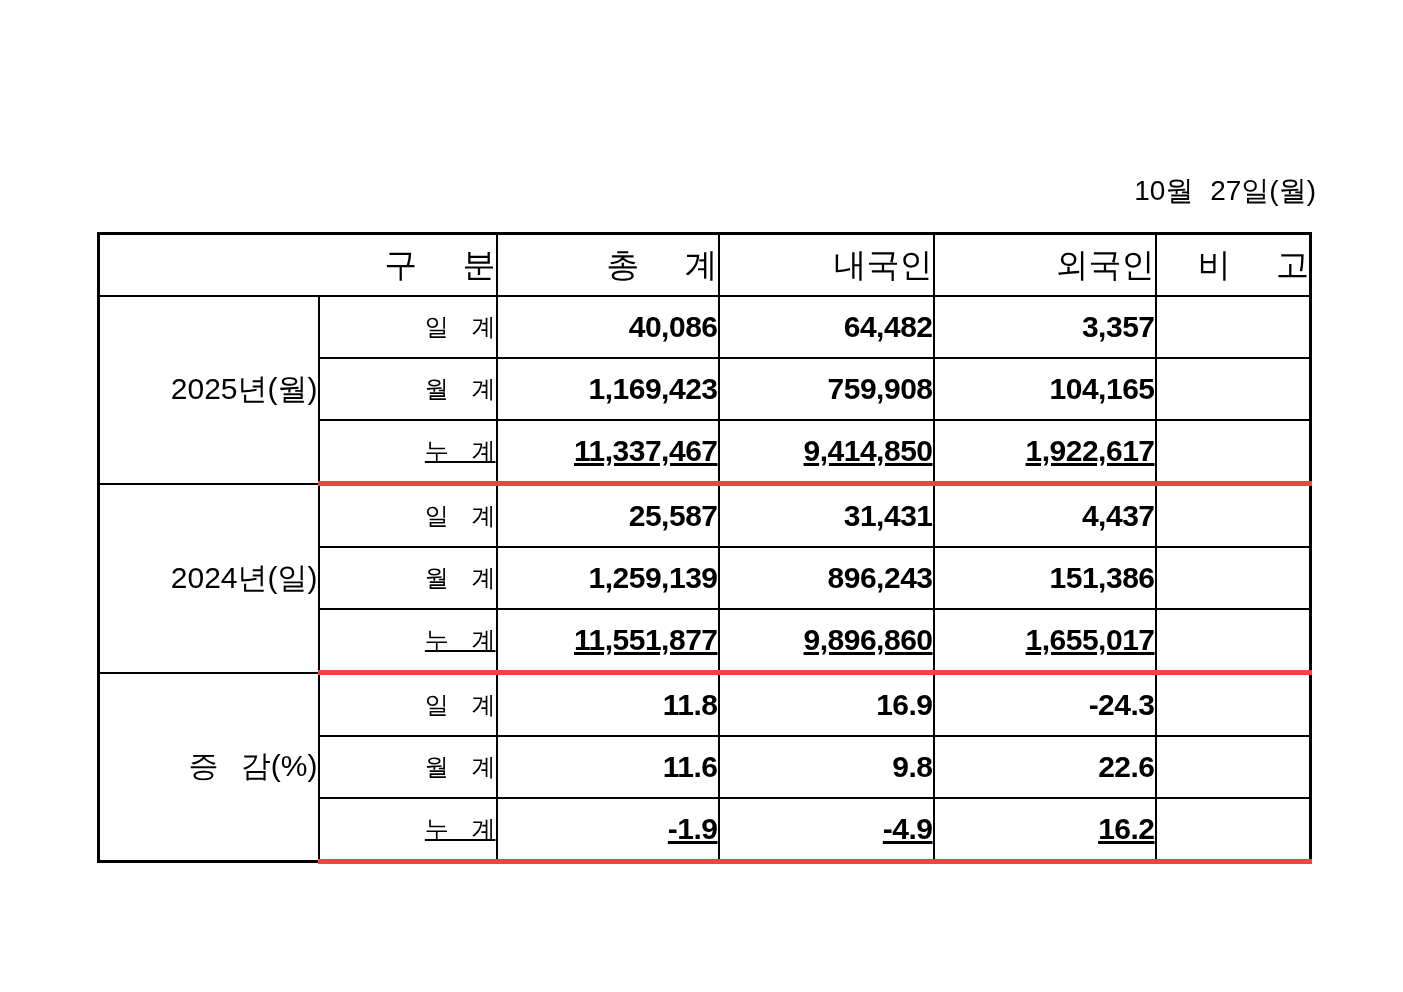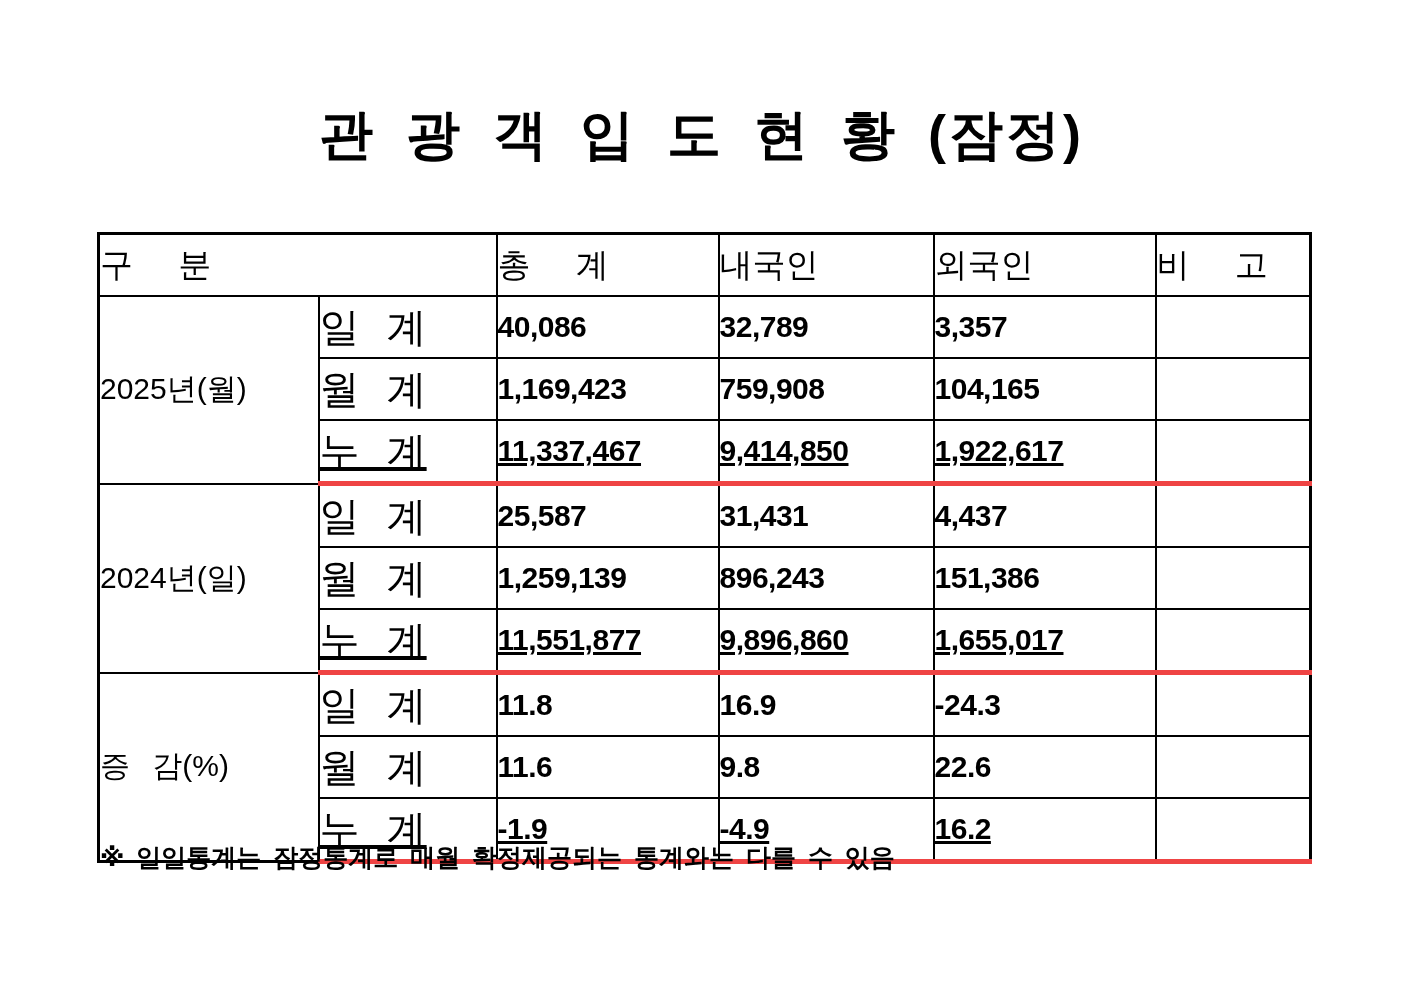--- a/index.html
+++ b/index.html
@@ -41,36 +41,36 @@
     width: 1212px;
     border-collapse: collapse;
     table-layout: fixed;
     background: #ffffff;
     border: 3px solid #000000;
   }
   table.stats td {
     border: 2px solid #000000;
     height: 60px;
     padding: 0;
-    text-align: left;
+    text-align: right;
     vertical-align: middle;
     overflow: hidden;
   }
   tr.hdr td {
     font-size: 33px;
     word-spacing: 36px;
     white-space: pre;
   }
   td.year {
     font-size: 30px;
     word-spacing: 14px;
     white-space: pre;
   }
   td.sub {
-    font-size: 40px;
+    font-size: 24px;
     word-spacing: 16px;
     white-space: pre;
   }
   td.num {
     font-size: 30px;
     font-weight: 700;
     letter-spacing: -0.5px;
   }
   tr.group-end td { border-bottom: 5px solid #ef4444; text-decoration: underline; }
   .footnote {
@@ -82,21 +82,21 @@
     line-height: 30px;
     word-spacing: 5px;
     white-space: pre;
   }
 </style>
 </head>
 <body>
 
 <div class="page">
 
-  <div class="title">관 광 객 입 도 현 황 (잠정)</div>
+  <div class="date">10월 27일(월)</div>
 
   <table class="stats">
     <colgroup>
       <col style="width:220px">
       <col style="width:178px">
       <col style="width:222px">
       <col style="width:215px">
       <col style="width:222px">
       <col style="width:155px">
     </colgroup>
@@ -106,21 +106,21 @@
         <td>총 계</td>
         <td>내국인</td>
         <td>외국인</td>
         <td>비 고</td>
       </tr>
 
       <tr>
         <td class="year" rowspan="3">2025년(월)</td>
         <td class="sub">일 계</td>
         <td class="num">40,086</td>
-        <td class="num">32,789</td>
+        <td class="num">64,482</td>
         <td class="num">3,357</td>
         <td class="remark"></td>
       </tr>
       <tr>
         <td class="sub">월 계</td>
         <td class="num">1,169,423</td>
         <td class="num">759,908</td>
         <td class="num">104,165</td>
         <td class="remark"></td>
       </tr>
@@ -173,15 +173,14 @@
       <tr class="group-end">
         <td class="sub">누 계</td>
         <td class="num">-1.9</td>
         <td class="num">-4.9</td>
         <td class="num">16.2</td>
         <td class="remark"></td>
       </tr>
     </tbody>
   </table>
 
-  <div class="footnote">※ 일일통계는 잠정통계로 매월 확정제공되는 통계와는 다를 수 있음</div>
 
 </div>
 
 </body></html>

